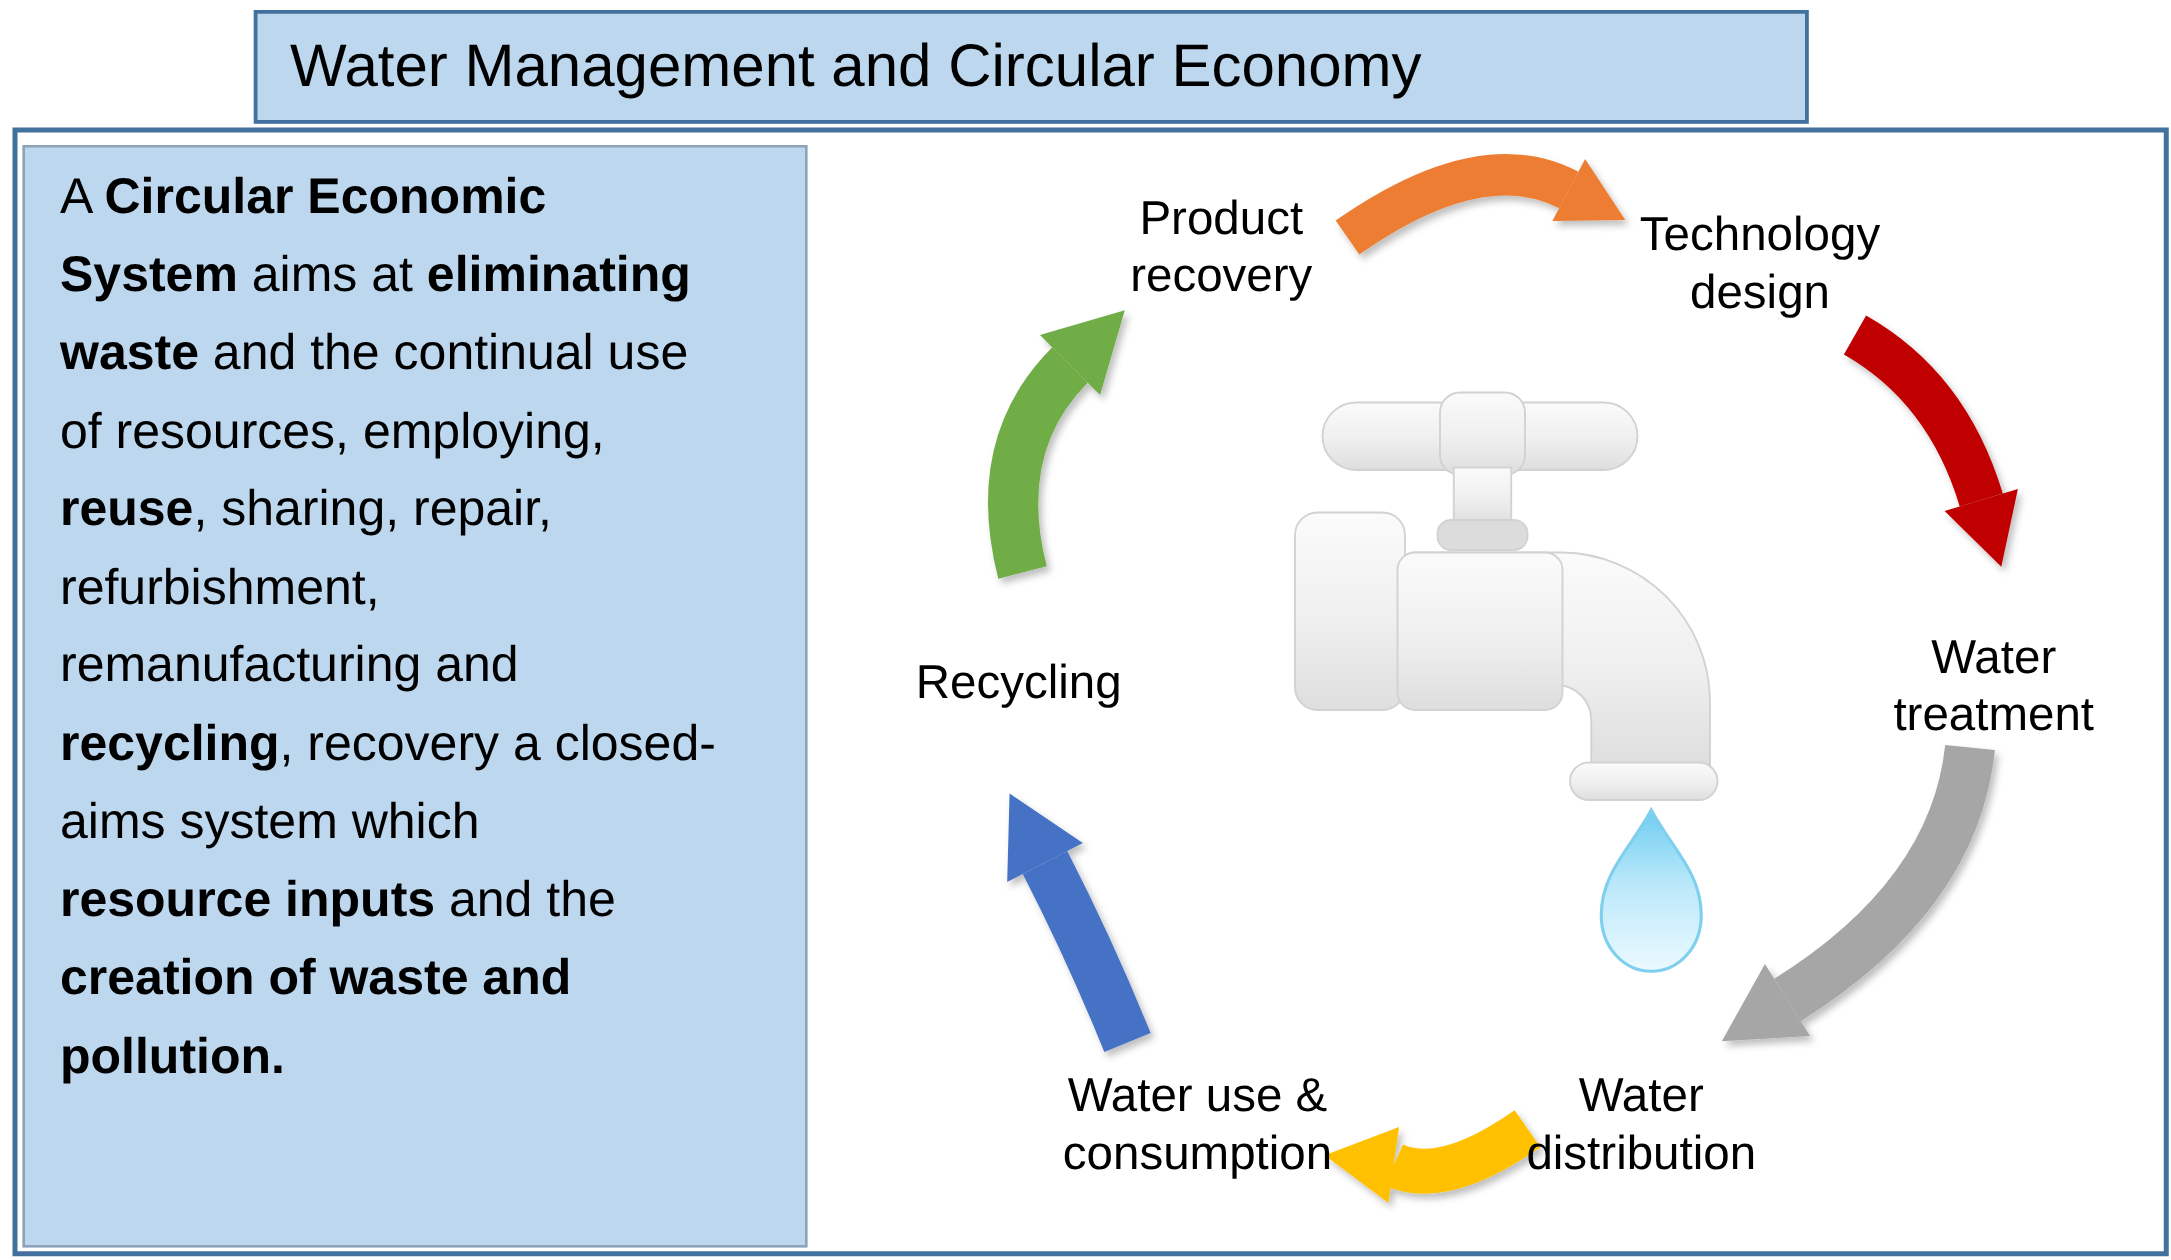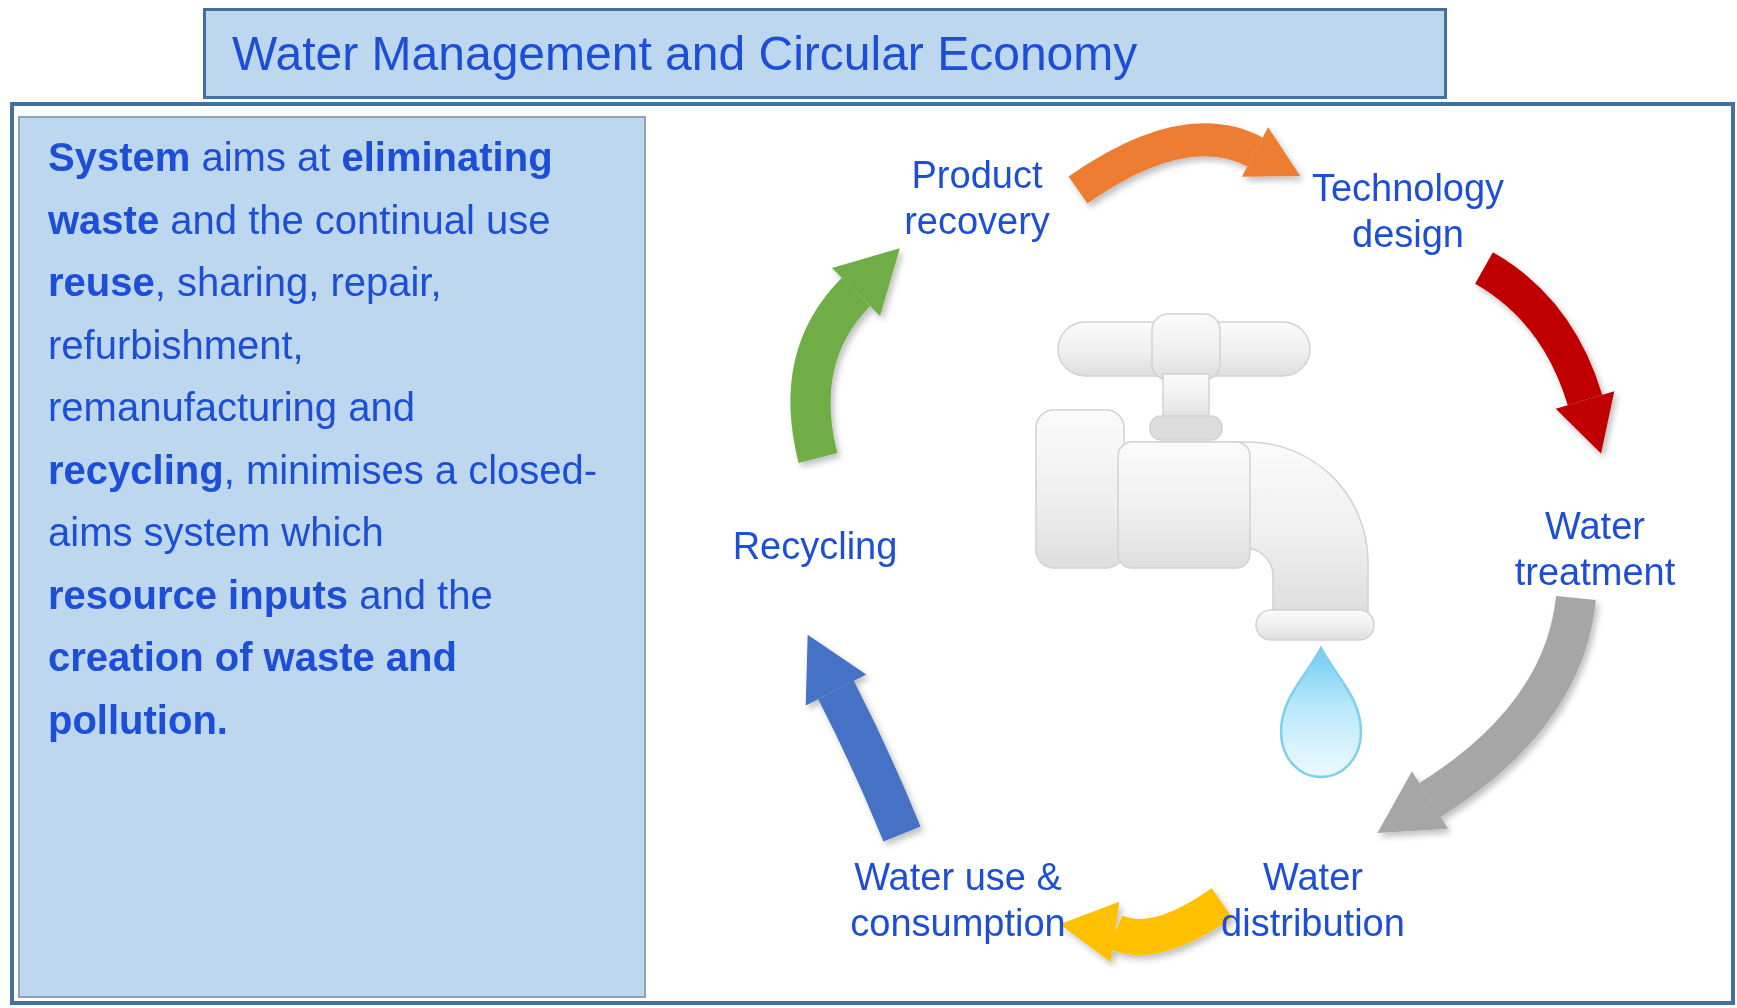--- a/index.html
+++ b/index.html
@@ -1,17 +1,17 @@
 <!DOCTYPE html>
 <html><head>
 <meta charset="utf-8">
 <style>
   html,body{margin:0;padding:0;background:#ffffff;}
   .stage{position:relative;width:1737px;height:1008px;background:#ffffff;overflow:hidden;
-         font-family:"Liberation Sans","DejaVu Sans",sans-serif;color:#1d4ed8;}
+         font-family:"Liberation Sans","DejaVu Sans",sans-serif;color:#000000;}
   .title-box{position:absolute;left:203px;top:8px;width:1244px;height:91px;box-sizing:border-box;
              background:#BDD7EE;border:3px solid #41719C;display:flex;align-items:center;
              padding-left:26px;font-size:48px;font-weight:400;letter-spacing:0px;}
   .main-panel{position:absolute;left:10px;top:102px;width:1725px;height:903px;box-sizing:border-box;
               background:#ffffff;border:4px solid #41719C;}
   .left-panel{position:absolute;left:4px;top:10px;width:628px;height:882px;box-sizing:border-box;
               background:#BDD7EE;border:2px solid #8EA3B8;padding:8px 0 0 28px;}
   .left-panel .ln{font-size:40px;line-height:62.5px;white-space:nowrap;font-weight:400;}
   .left-panel .ln b{font-weight:700;}
   .diagram{position:absolute;left:0;top:0;width:1737px;height:1008px;pointer-events:none;}
@@ -25,26 +25,28 @@
 <body>
 
 <div class="stage">
 
   <div class="title-box">
     <span>Water Management and Circular Economy</span>
   </div>
 
   <div class="main-panel">
     <div class="left-panel" id="leftPanel">
+        <div class="ln"><span>A </span><b>Circular Economic</b></div>
         <div class="ln"><b>System</b><span> aims at </span><b>eliminating</b></div>
         <div class="ln"><b>waste</b><span> and the continual use</span></div>
+        <div class="ln"><span>of resources, employing,</span></div>
         <div class="ln"><b>reuse</b><span>, sharing, repair,</span></div>
         <div class="ln"><span>refurbishment,</span></div>
         <div class="ln"><span>remanufacturing and</span></div>
-        <div class="ln"><b>recycling</b><span>, minimises a closed-</span></div>
+        <div class="ln"><b>recycling</b><span>, recovery a closed-</span></div>
         <div class="ln"><span>aims system which</span></div>
         <div class="ln"><b>resource inputs</b><span> and the</span></div>
         <div class="ln"><b>creation of waste and</b></div>
         <div class="ln"><b>pollution.</b></div>
       </div>
   </div>
 
   <div class="diagram">
     <svg id="diagramSvg" width="1737" height="1008" viewBox="0 0 1737 1008">
       <defs>

